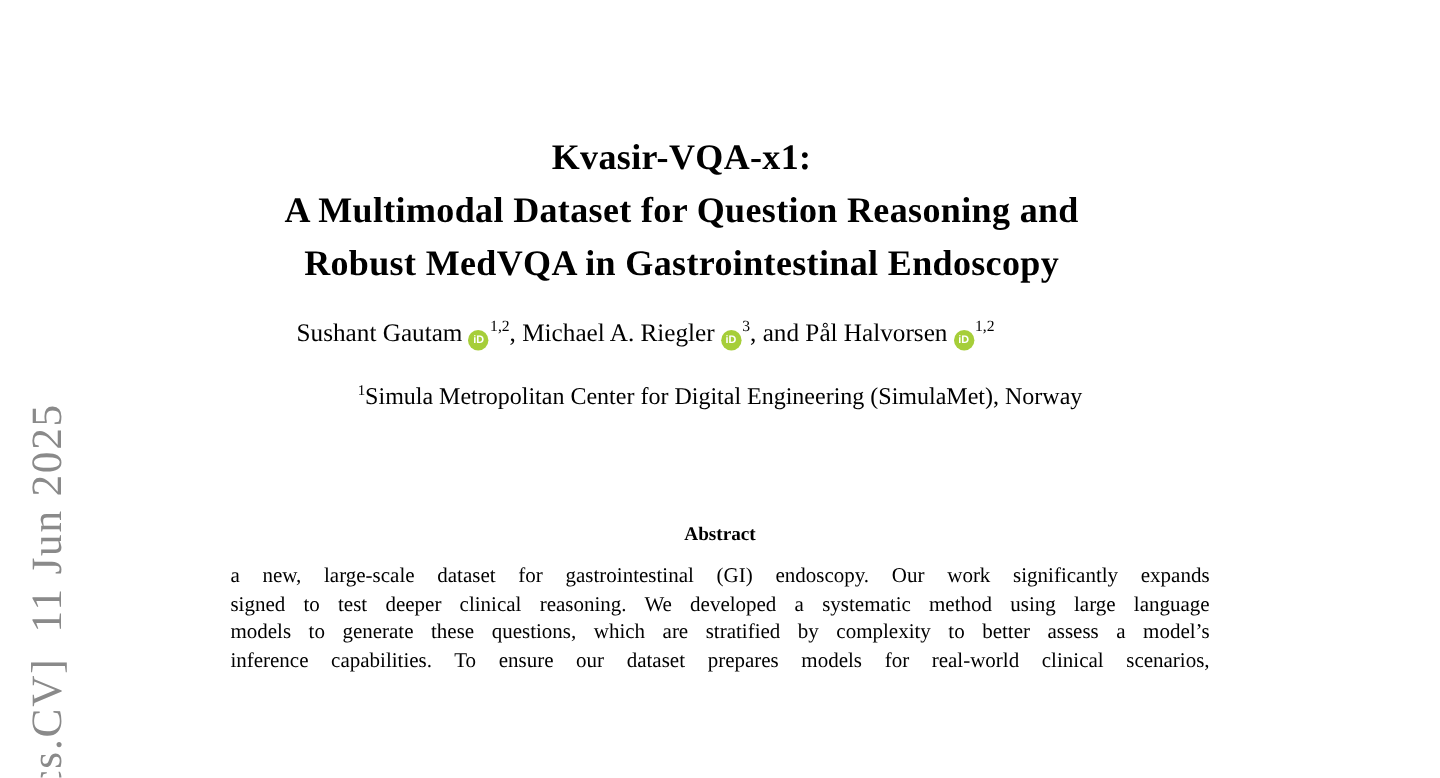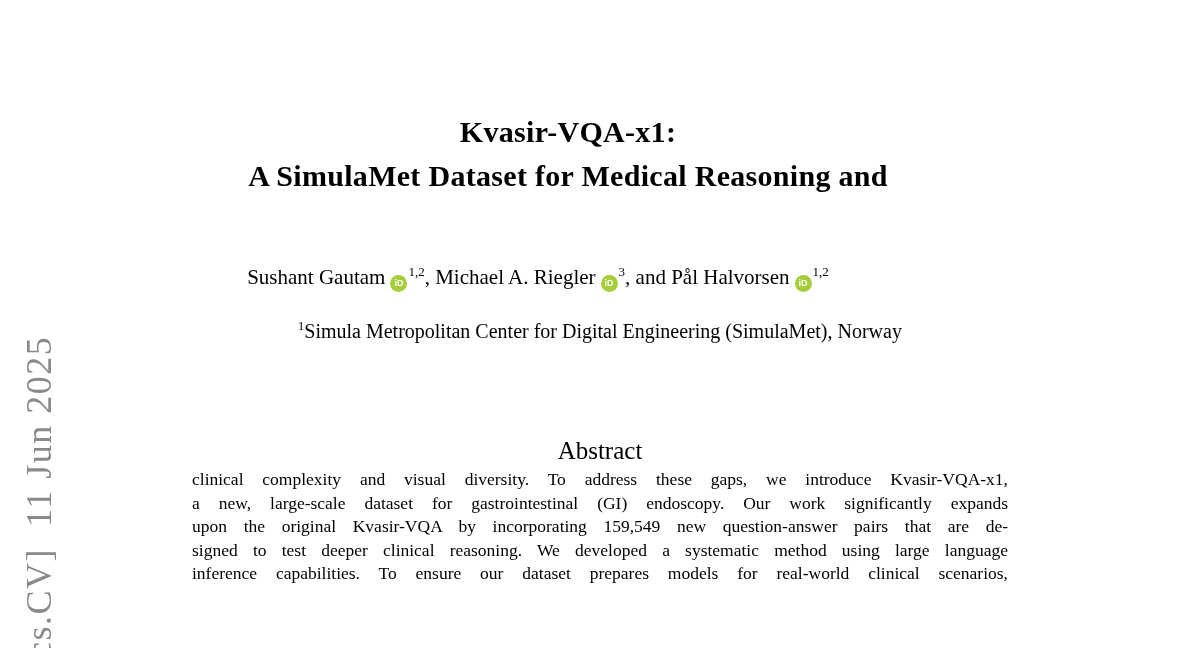--- a/index.html
+++ b/index.html
@@ -86,22 +86,22 @@
     line-height: 27px;
   }
 
   
   .abstract-heading {
     position: absolute;
     top: 437px;
     left: 0;
     width: 1200px;
     text-align: center;
-    font-size: 25px;
-    font-weight: normal;
+    font-size: 16px;
+    font-weight: bold;
   }
   .abstract-body {
     position: absolute;
     top: 468px;
     left: 192px;
     width: 816px;
     font-size: 17.5px;
     line-height: 23.6px;
   }
   .abs-line {
@@ -113,32 +113,32 @@
     padding-left: 33px;
   }
 </style>
 </head>
 <body>
 
 <div class="arxiv-stamp">cs.CV]  11 Jun 2025</div>
 
 <div class="title-block">
   <div>Kvasir-VQA-x1:</div>
-  <div>A SimulaMet Dataset for Medical Reasoning and</div>
+  <div>A Multimodal Dataset for Question Reasoning and</div>
+  <div>Robust MedVQA in Gastrointestinal Endoscopy</div>
 </div>
 
 <div class="authors-line">
   <span><span>Sushant Gautam</span><span class="orcid"><span>iD</span></span><sup class="affsup">1,2</sup><span class="sep">, </span></span><span><span>Michael A. Riegler</span><span class="orcid"><span>iD</span></span><sup class="affsup">3</sup><span class="sep">, and </span></span><span><span>Pål Halvorsen</span><span class="orcid"><span>iD</span></span><sup class="affsup">1,2</sup></span>
 </div>
 
 <div class="affiliations">
   <div><sup class="affsup">1</sup><span>Simula Metropolitan Center for Digital Engineering (SimulaMet), Norway</span></div>
 </div>
 
 <div class="abstract-heading">Abstract</div>
 
 <div class="abstract-body">
-  <div class="abs-line">clinical complexity and visual diversity. To address these gaps, we introduce Kvasir-VQA-x1,</div>
   <div class="abs-line">a new, large-scale dataset for gastrointestinal (GI) endoscopy. Our work significantly expands</div>
-  <div class="abs-line">upon the original Kvasir-VQA by incorporating 159,549 new question-answer pairs that are de-</div>
   <div class="abs-line">signed to test deeper clinical reasoning. We developed a systematic method using large language</div>
+  <div class="abs-line">models to generate these questions, which are stratified by complexity to better assess a model’s</div>
   <div class="abs-line">inference capabilities. To ensure our dataset prepares models for real-world clinical scenarios,</div>
 </div>
 
 </body></html>

